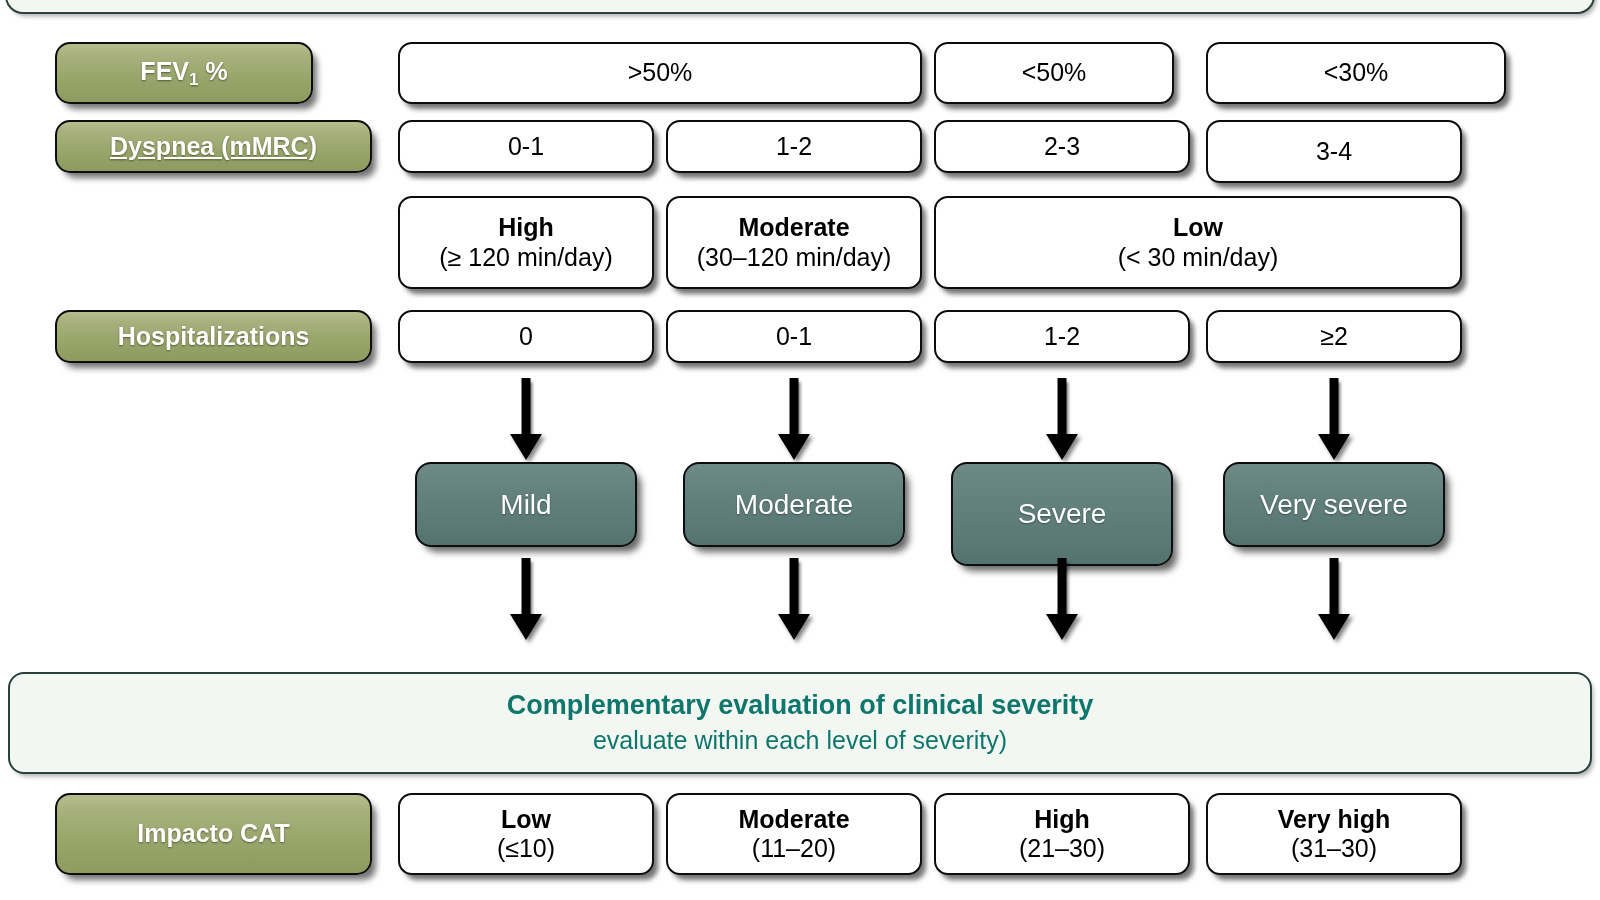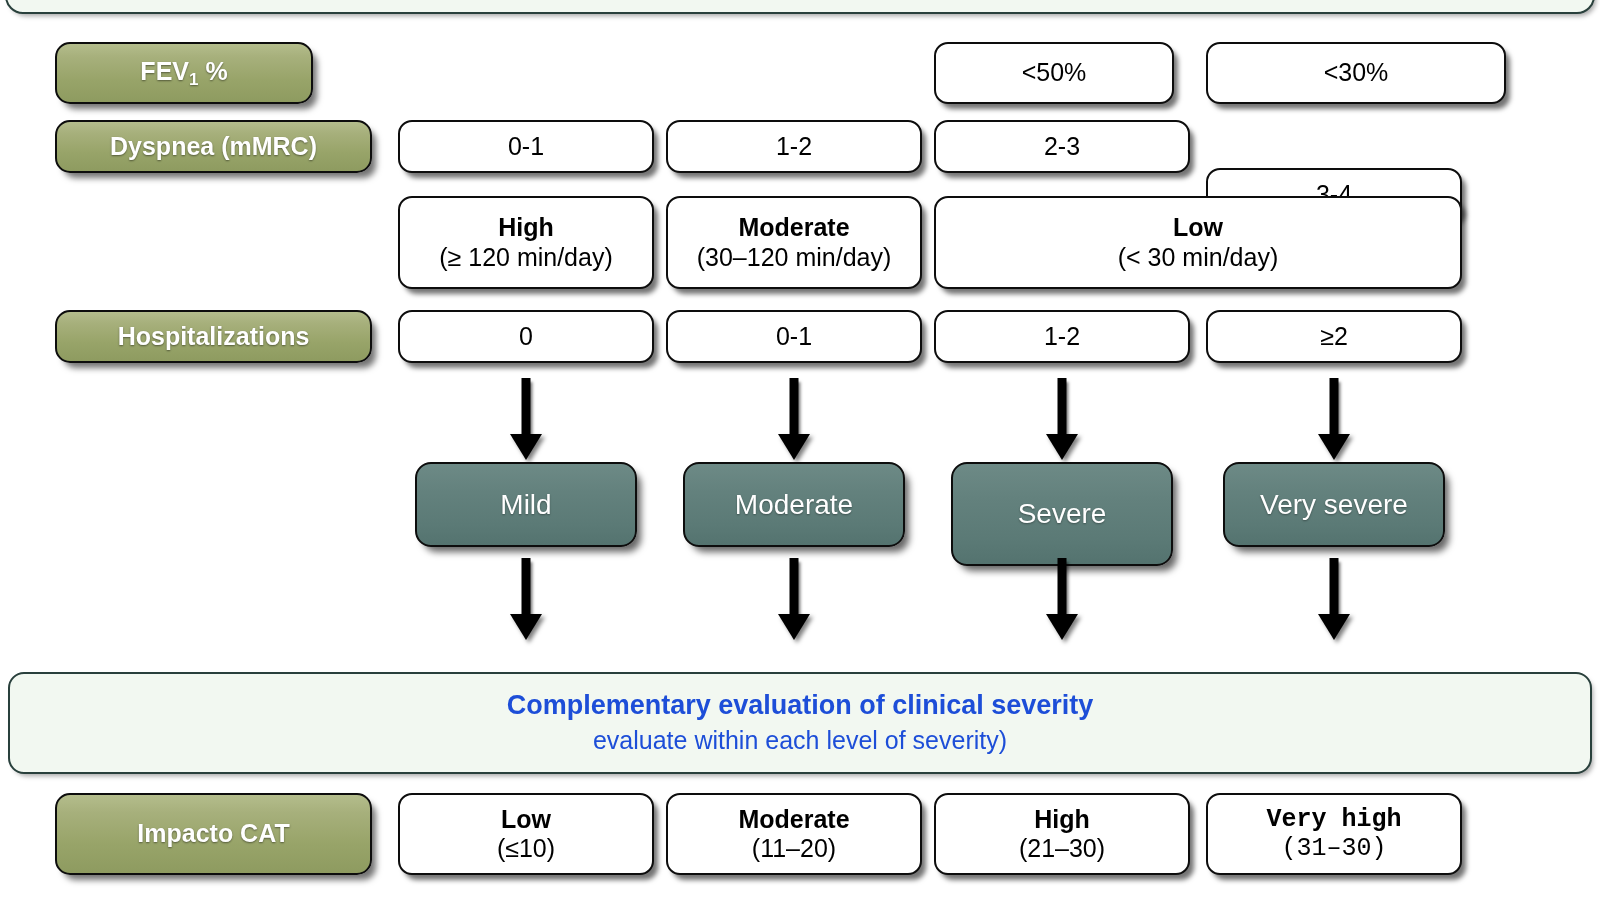--- a/index.html
+++ b/index.html
@@ -62,21 +62,21 @@
     font-size:28px;
     text-shadow:0 1px 2px rgba(0,0,0,0.35);
   }
 
   
   .banner{
     background:#f2f8f1;
     border:2.2px solid #29403c;
     border-radius:16px;
     box-shadow:3px 4px 5px -2px rgba(0,0,0,0.35);
-    color:#1d4ed8;
+    color:#0f766e;
   }
   .banner .b1{font-weight:bold;font-size:27px;}
   .banner .b2{font-weight:normal;font-size:25px;margin-top:4px;}
 
   
   .arrow{position:absolute;}
   .arrow .shaft{
     position:absolute;left:50%;top:0;transform:translateX(-50%);
     width:9px;background:#000;
     box-shadow:3px 3px 3px -1px rgba(0,0,0,0.5);
@@ -98,41 +98,44 @@
 <div id="stage">
 
   <div class="box banner" style="left:5px;top:-86px;width:1590px;height:100px;border-radius:18px;">
     <span></span>
   </div>
 
   <div class="box label" style="left:55px;top:42px;width:258px;height:62px;">
     <span>FEV<span class="sub">1</span> %</span>
   </div>
 
+  <div class="box cell single" style="left:398px;top:42px;width:524px;height:62px;">
+    <span>&gt;50%</span>
+  </div>
   <div class="box cell single" style="left:934px;top:42px;width:240px;height:62px;">
     <span>&lt;50%</span>
   </div>
   <div class="box cell single" style="left:1206px;top:42px;width:300px;height:62px;">
     <span>&lt;30%</span>
   </div>
 
-  <div class="box label" style="left:55px;top:120px;width:317px;height:53px;">
+  <div class="box label" style="left:55px;top:120px;width:317px;height:53px;text-decoration:underline;">
     <span>Dyspnea (mMRC)</span>
   </div>
 
   <div class="box cell single" style="left:398px;top:120px;width:256px;height:53px;">
     <span>0-1</span>
   </div>
   <div class="box cell single" style="left:666px;top:120px;width:256px;height:53px;">
     <span>1-2</span>
   </div>
   <div class="box cell single" style="left:934px;top:120px;width:256px;height:53px;">
     <span>2-3</span>
   </div>
-  <div class="box cell single" style="left:1206px;top:120px;width:256px;height:53px;margin-top:48px;">
+  <div class="box cell single" style="left:1206px;top:120px;width:256px;height:63px;">
     <span>3-4</span>
   </div>
 
 
   <div class="box cell" style="left:398px;top:196px;width:256px;height:93px;">
     <span class="ln1">High</span>
     <span class="ln2">(≥ 120 min/day)</span>
   </div>
   <div class="box cell" style="left:666px;top:196px;width:256px;height:93px;">
     <span class="ln1">Moderate</span>
@@ -221,18 +224,18 @@
     <span class="ln2">(≤10)</span>
   </div>
   <div class="box cell" style="left:666px;top:793px;width:256px;height:82px;">
     <span class="ln1">Moderate</span>
     <span class="ln2">(11–20)</span>
   </div>
   <div class="box cell" style="left:934px;top:793px;width:256px;height:82px;">
     <span class="ln1">High</span>
     <span class="ln2">(21–30)</span>
   </div>
-  <div class="box cell" style="left:1206px;top:793px;width:256px;height:82px;font-family:Liberation Mono, monospace;">
+  <div class="box cell" style="left:1206px;top:793px;width:256px;height:82px;">
     <span class="ln1">Very high</span>
     <span class="ln2">(31–30)</span>
   </div>
 
 </div>
 
 </body></html>

